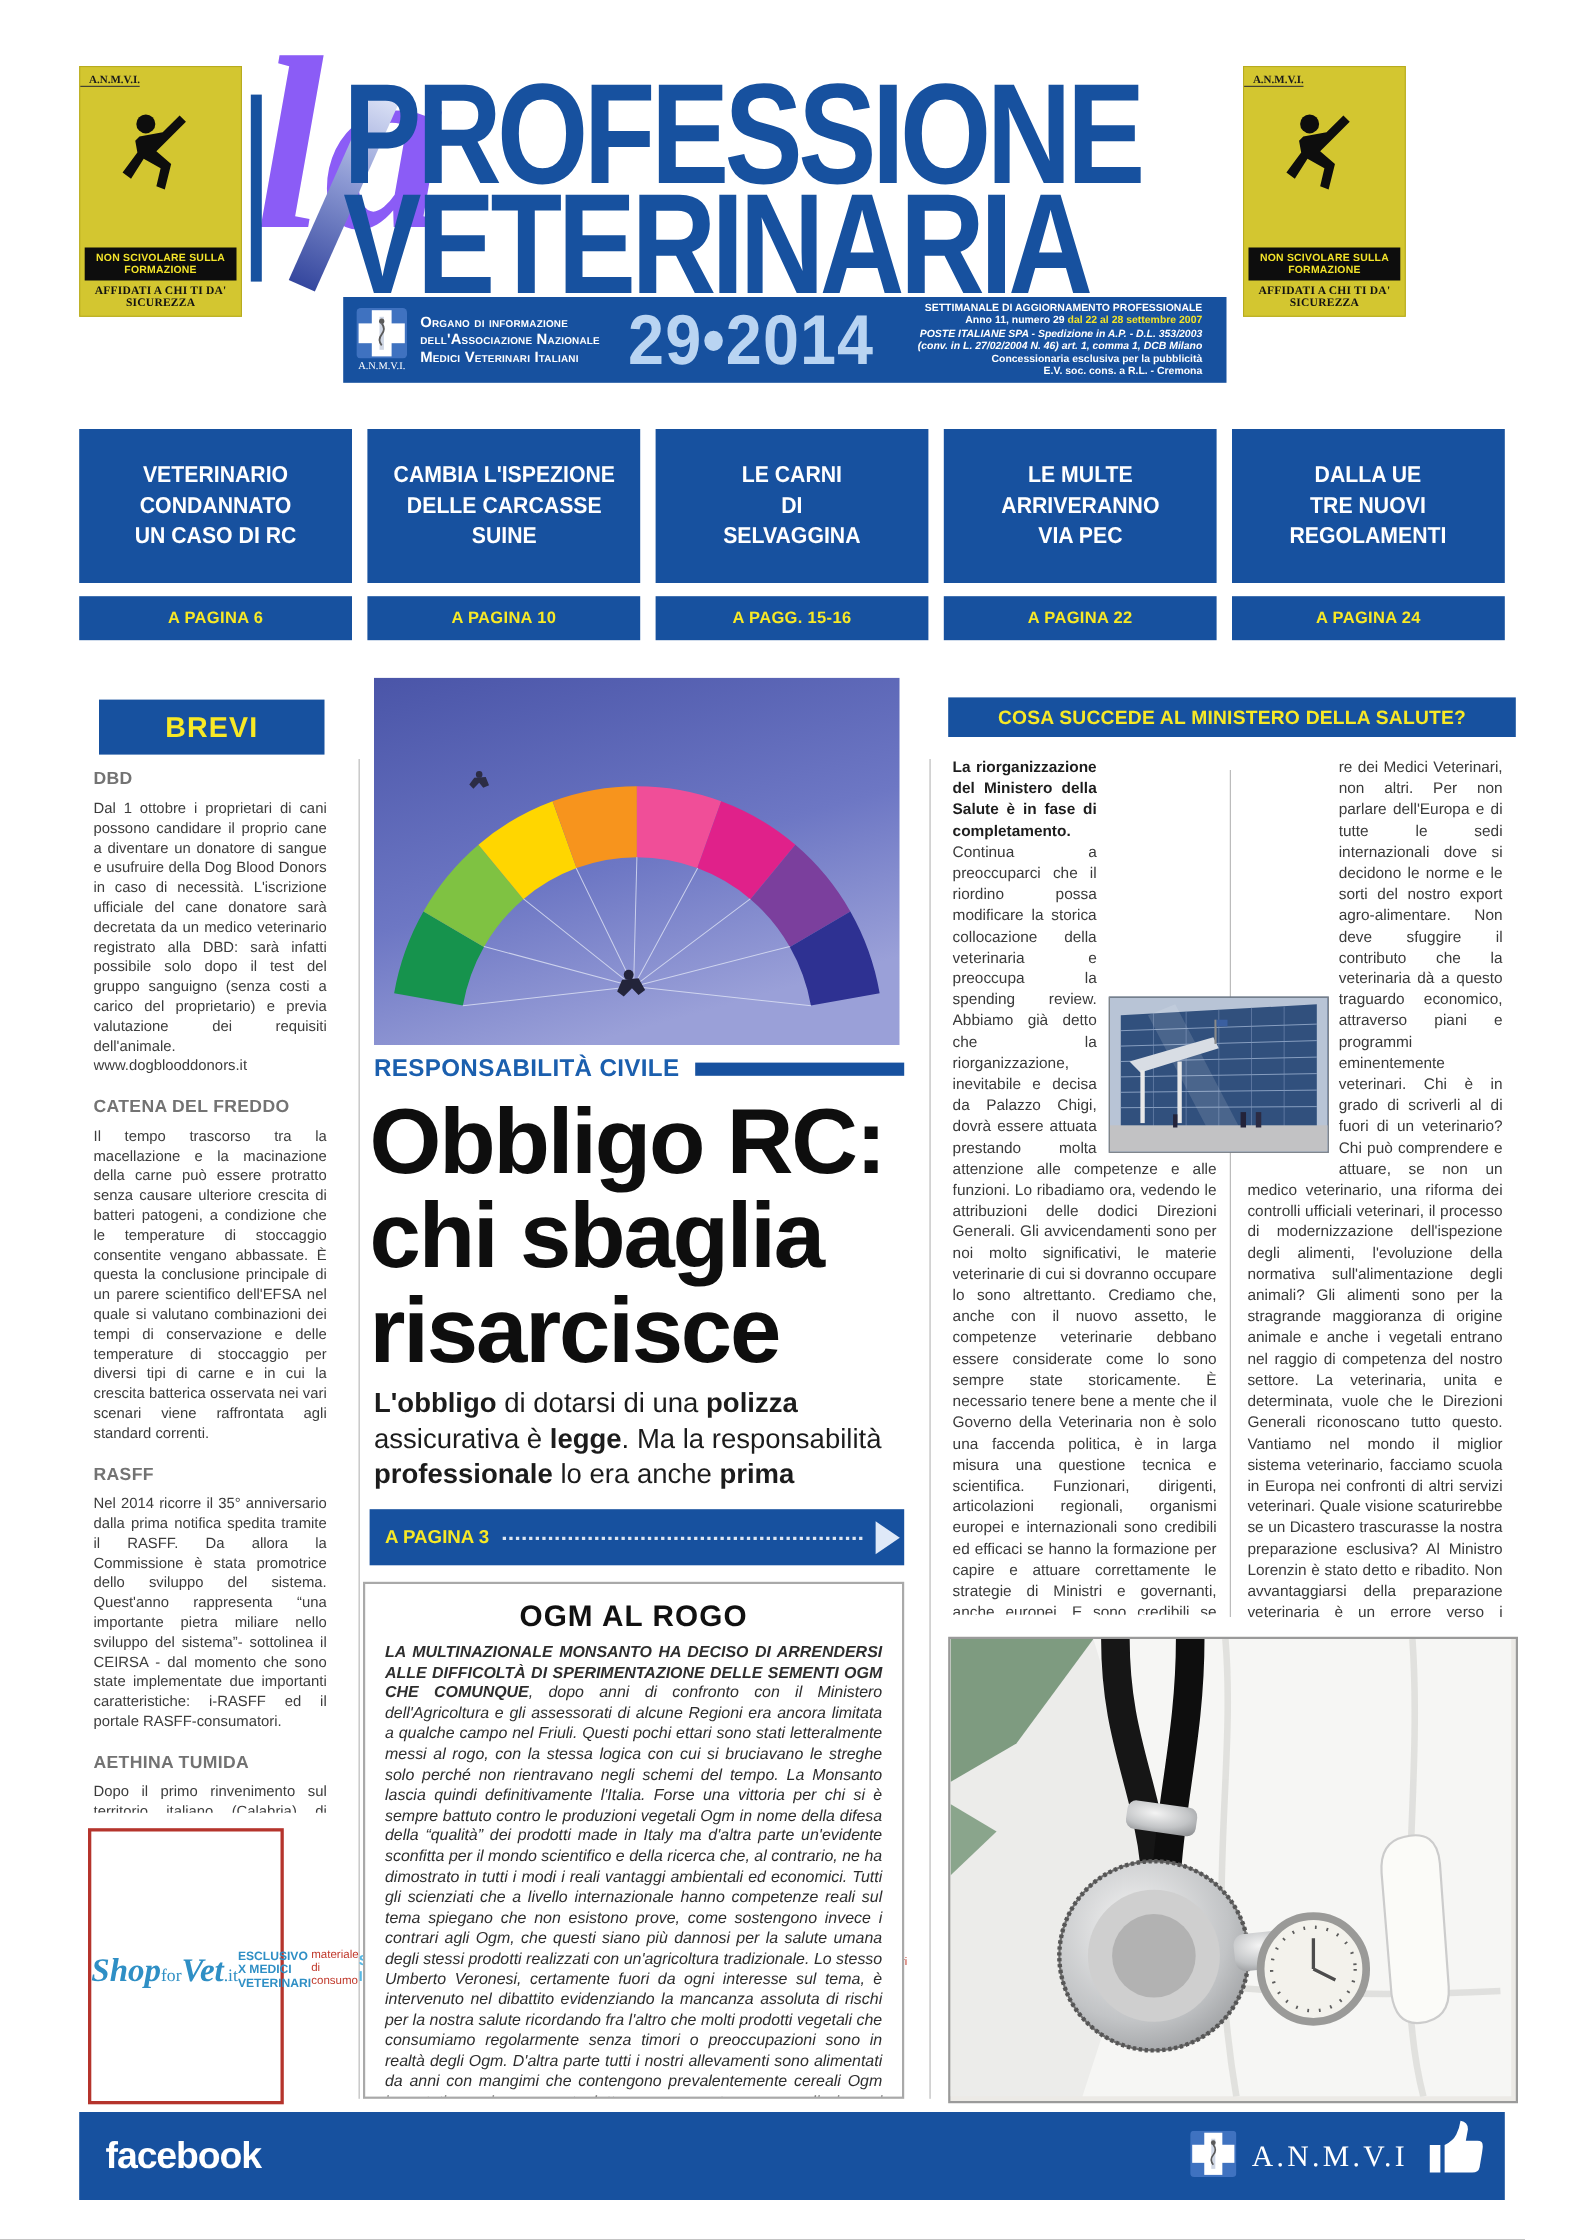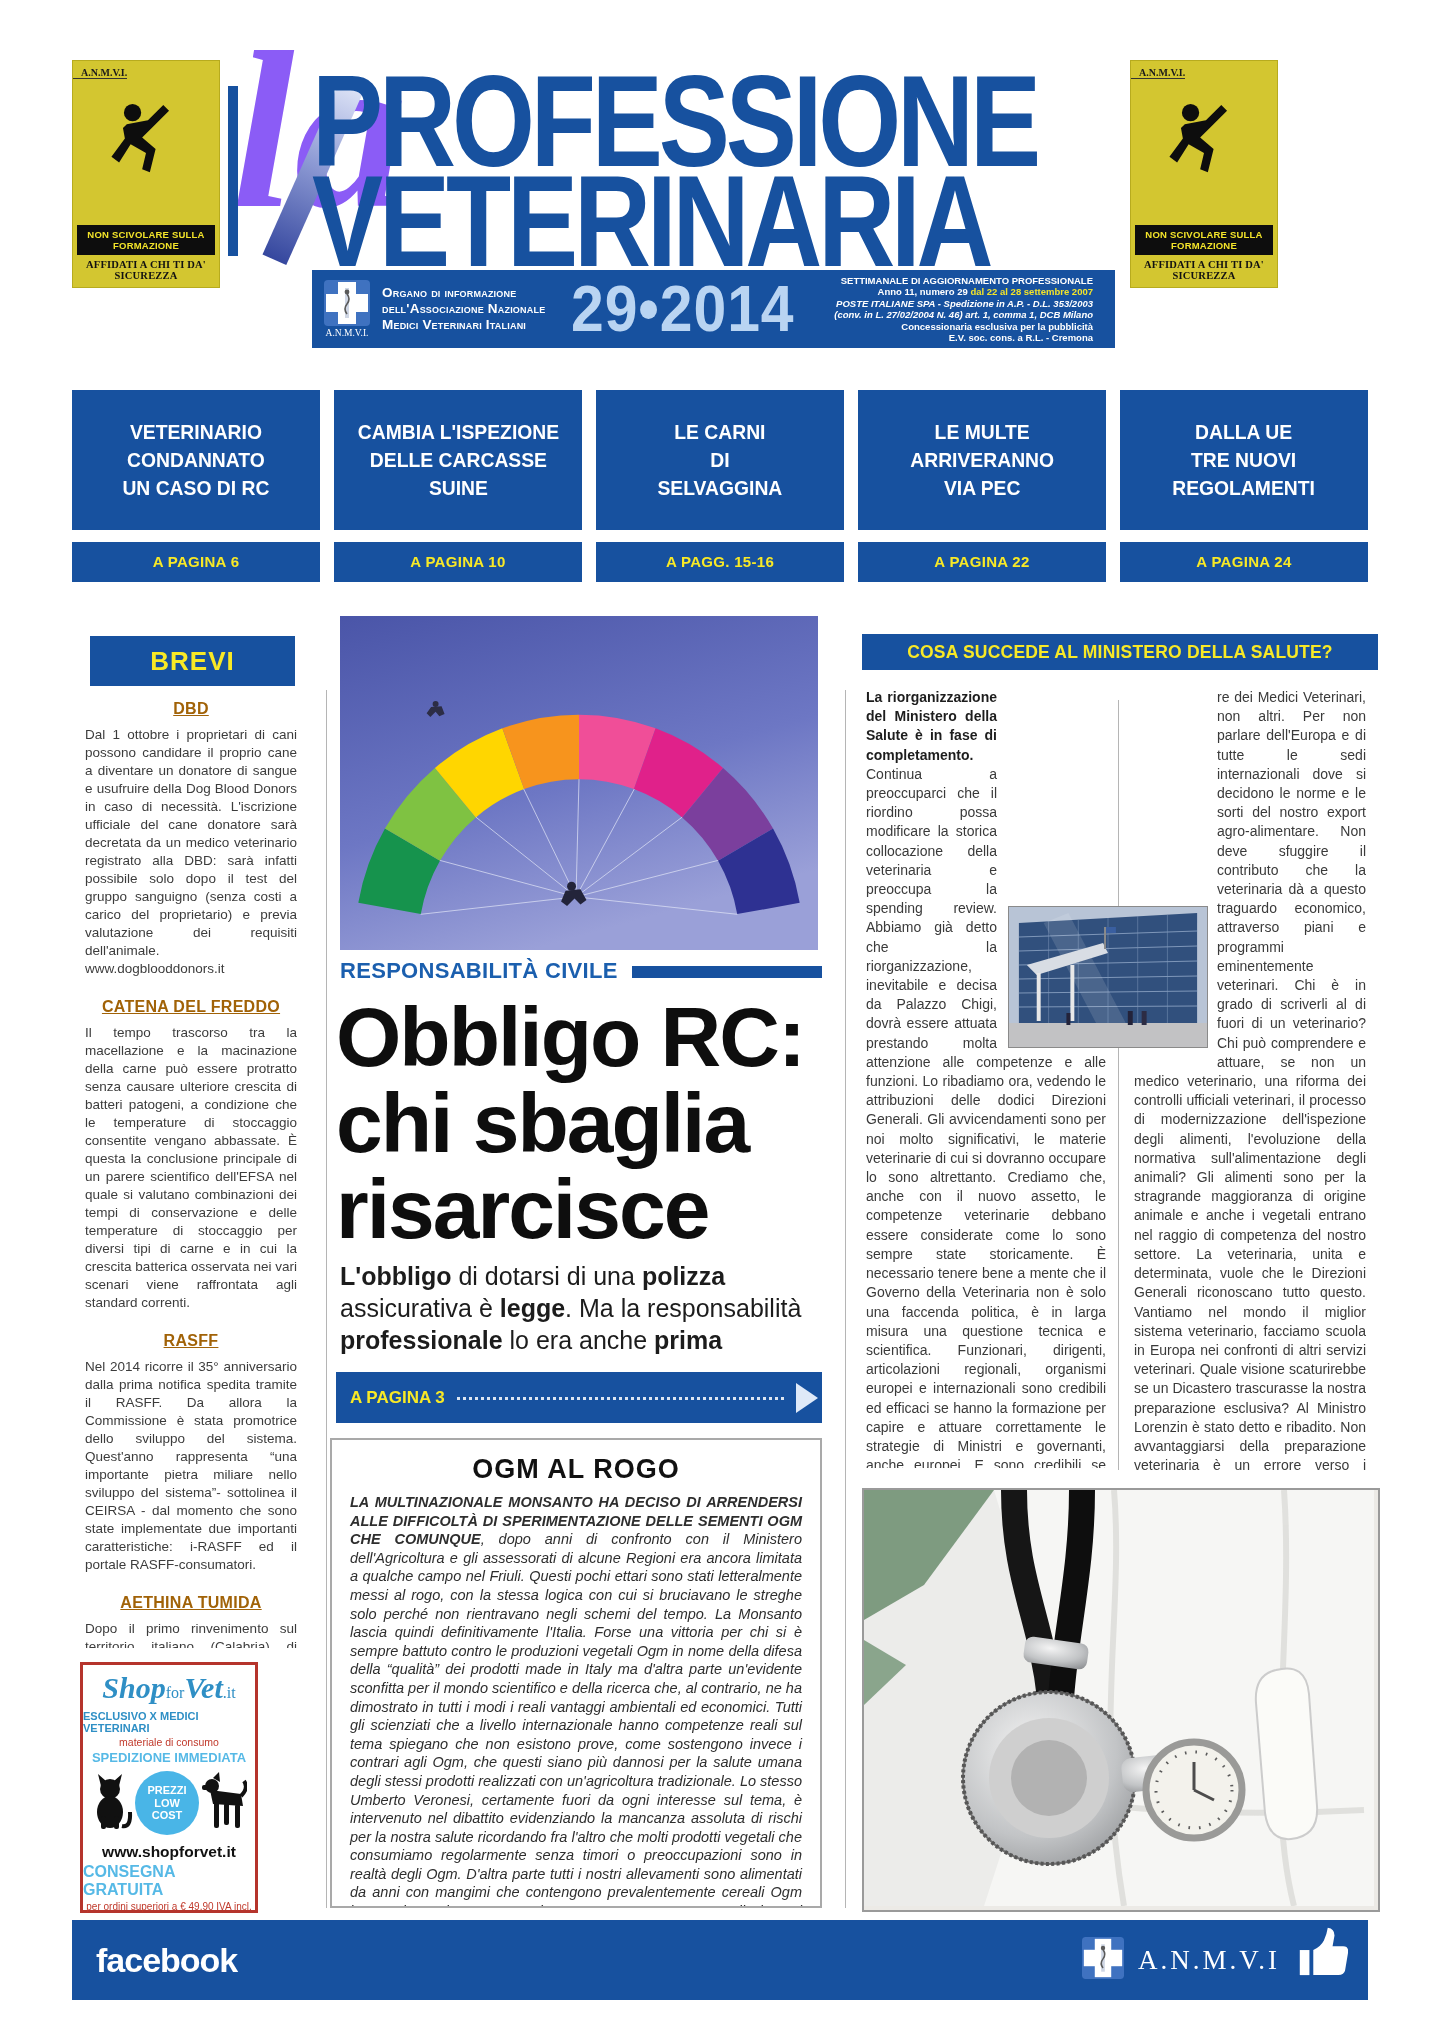--- a/index.html
+++ b/index.html
@@ -46,28 +46,28 @@
   .navpage{width:248px;height:40px;background:#17519f;color:#f8e926;font-weight:bold;font-size:15px;
            text-align:center;line-height:40px;letter-spacing:.3px;cursor:pointer;}
 
   
   .vrule{width:1px;background:#b5b5b5;}
 
   
   .brevi-head{width:205px;height:50px;background:#17519f;color:#f8e926;font-weight:bold;font-size:26px;
               text-align:center;line-height:50px;letter-spacing:1px;}
   .brevi-col{width:212px;font-size:13.5px;line-height:18px;color:#3c3c3c;text-align:justify;}
-  .brevi-col h3{font-size:16px;color:#a16207;text-align:center;margin:20px 0 8px 0;
-                text-decoration:underline;letter-spacing:.3px;}
+  .brevi-col h3{font-size:16px;color:#737373;text-align:left;margin:20px 0 8px 0;
+                letter-spacing:.3px;}
   .brevi-col h3:first-child{margin-top:0;}
   .brevi-col p{margin:0;}
 
   
   .shopad{width:172px;height:245px;background:#fff;border:3px solid #b5342c;
-          display:flex;flex-direction:column;align-items:center;cursor:pointer;}
+          display:flex;flex-direction:row;align-items:center;cursor:pointer;}
   .shop-brand{font-family:"Liberation Serif",serif;color:#2f8fc5;margin-top:8px;line-height:1;}
   .shop-brand .big{font-size:30px;font-style:italic;font-weight:bold;}
   .shop-brand .small{font-size:16px;}
   .shop-l1{color:#2f8fc5;font-weight:bold;font-size:11px;margin-top:7px;}
   .shop-l2{color:#c0392b;font-size:10.5px;margin-top:2px;}
   .shop-l3{color:#56b9e6;font-weight:bold;font-size:13px;margin-top:2px;}
   .shop-mid{display:flex;align-items:center;justify-content:center;margin-top:6px;gap:2px;}
   .shop-badge{width:64px;height:64px;border-radius:50%;background:#49b5e7;color:#fff;font-weight:bold;
               font-size:11px;line-height:12.5px;display:flex;align-items:center;justify-content:center;
               text-align:center;}

